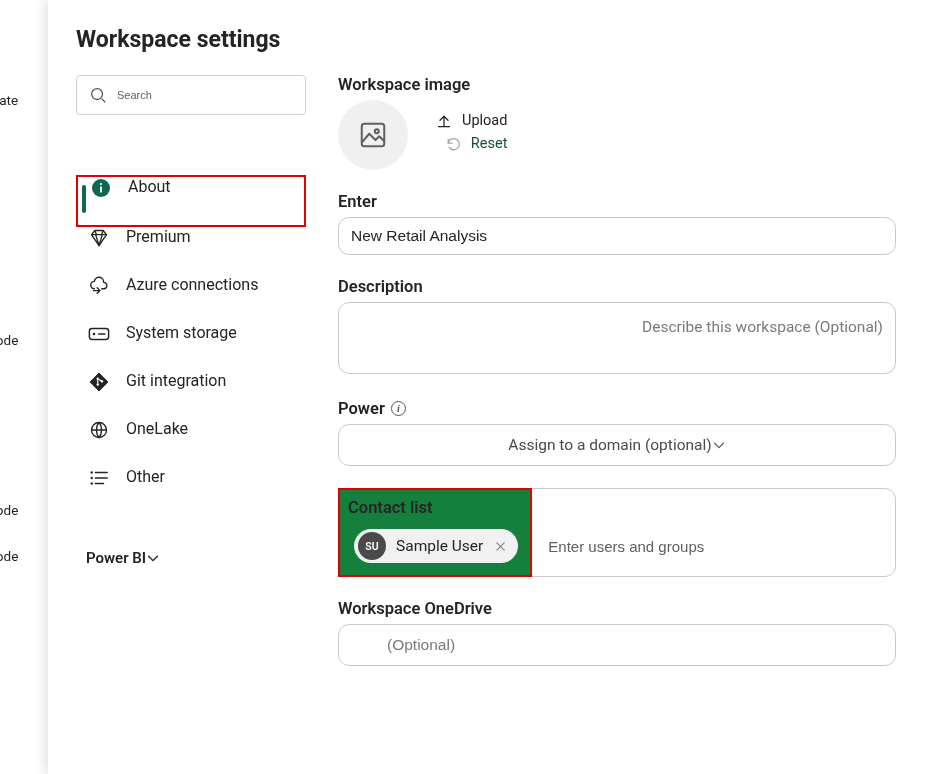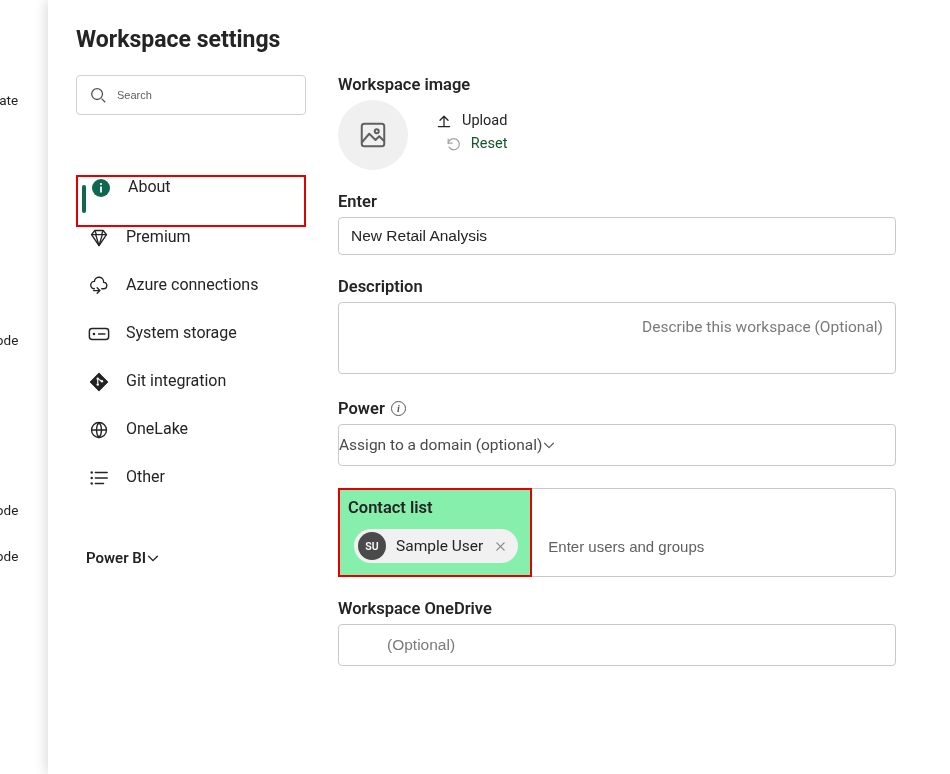--- a/index.html
+++ b/index.html
@@ -84,29 +84,29 @@
   .image-row { display: flex; align-items: flex-start; gap: 28px; }
   .image-placeholder {
     width: 70px; height: 70px; border-radius: 50%; background: #f0f0f0;
     display: flex; align-items: center; justify-content: center;
   }
   .img-actions { display: flex; flex-direction: column; gap: 6px; padding-top: 12px; align-items: flex-end; }
   .img-action { display: flex; align-items: center; gap: 10px; font-size: 14.5px; cursor: pointer; }
   .img-action.disabled { color: #14532d; cursor: default; }
 
   .text-input, .textarea, .select, .tagbox, .onedrive {
-    width: 100%; border: 1px solid #c9c9c9; border-radius: 4px;
+    width: 100%; border: 1px solid #c9c9c9; border-radius: 11px;
     font-size: 15.5px; color: #242424; background: #fff;
   }
   .text-input { height: 38px; padding: 0 12px; }
   .textarea { height: 72px; padding: 15px 12px; resize: none; font-family: inherit; text-align: right; }
   .textarea::placeholder, .onedrive-inner::placeholder { color: #7a7a7a; }
 
   .select {
-    height: 42px; padding: 0 0; display: flex; align-items: center; justify-content: flex-start;
+    height: 42px; padding: 0 14px; display: flex; align-items: center; justify-content: center;
     color: #4a4a4a; cursor: pointer;
   }
 
   .tagbox {
     min-height: 52px; padding: 8px 10px; display: flex; align-items: center; gap: 10px;
   }
   .chip {
     display: inline-flex; align-items: center; gap: 10px;
     background: #f1f1f1; border-radius: 18px; height: 34px; padding: 0 10px 0 4px;
   }
@@ -114,21 +114,21 @@
     width: 28px; height: 28px; border-radius: 50%; background: #4a4a4a;
     color: #fff; font-size: 10.5px; font-weight: 600;
     display: flex; align-items: center; justify-content: center;
   }
   .chip .x { color: #8a8a8a; cursor: pointer; padding: 2px; }
   .tag-input { border: none; outline: none; flex: 1 1 auto; font-size: 15px; color: #b91c1c; background: transparent; }
   .tag-input::placeholder { color: #606060; }
 
   .contact-highlight {
     border: 2.5px solid #e30000; padding: 8px 8px 10px 8px; display: inline-block;
-    margin-bottom: -1px; position: relative; z-index: 2; background: #86efac;
+    margin-bottom: -1px; position: relative; z-index: 2; background: #15803d;
   }
   
   .contact-wrap { position: relative; }
   .contact-wrap .tagbox { position: relative; }
   .contact-inner-left {
     display: flex; align-items: center; gap: 8px;
   }
 
   .onedrive { height: 42px; padding: 0 12px; display: flex; align-items: center; }
   .onedrive-inner { border: none; outline: none; font-size: 15.5px; flex: 1; padding-left: 36px; }

